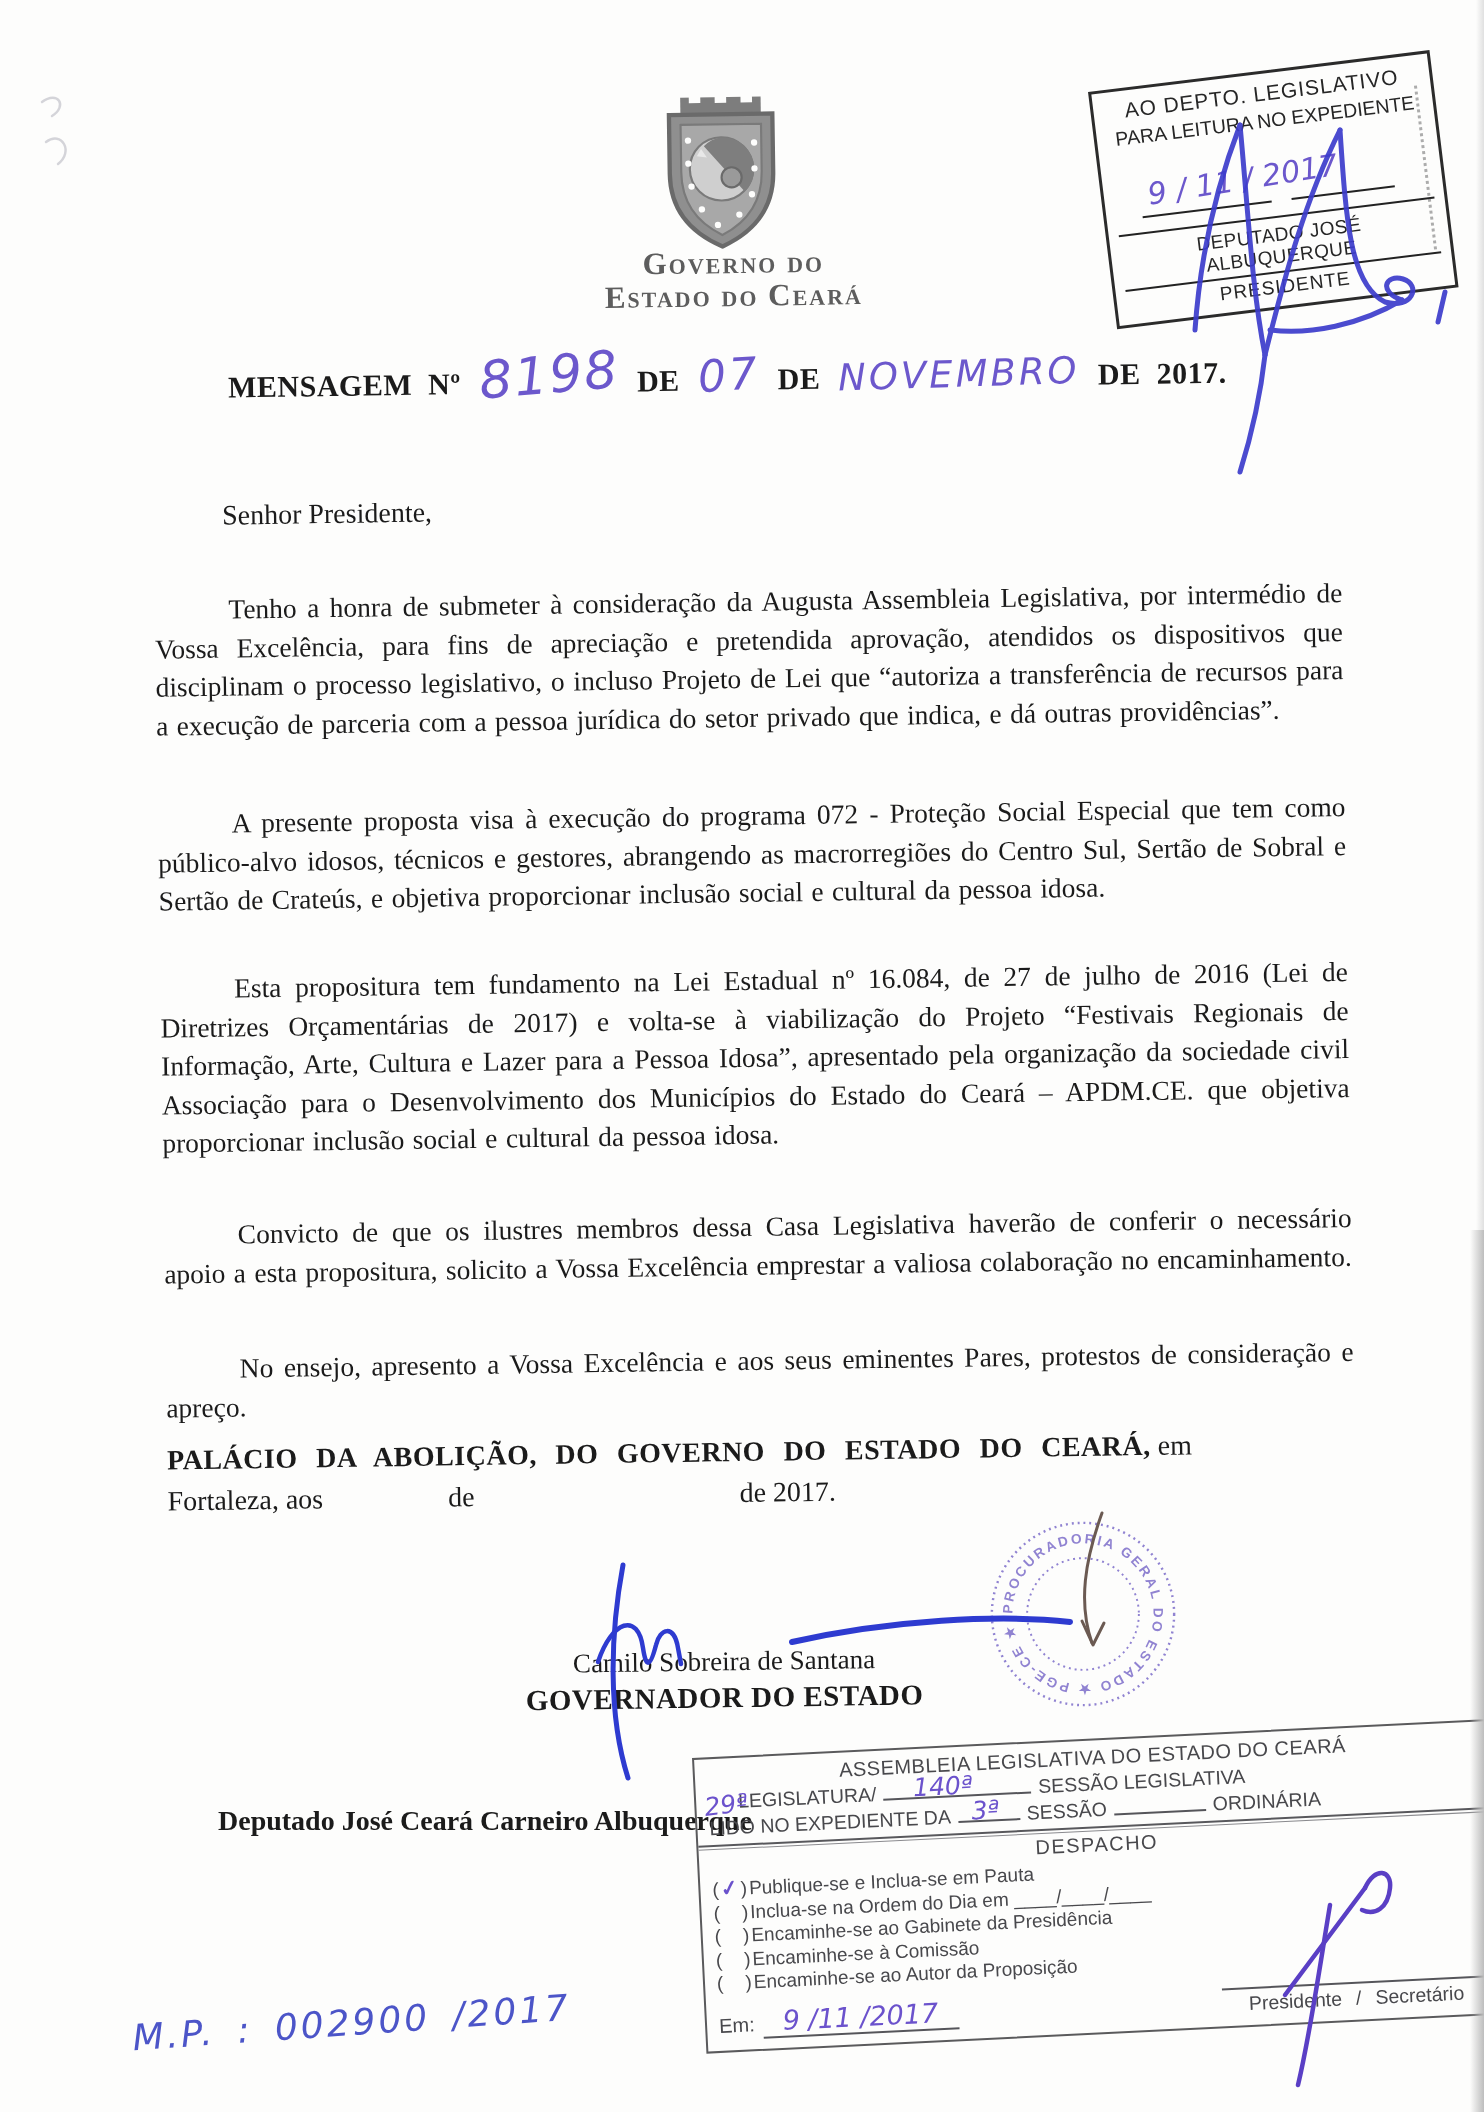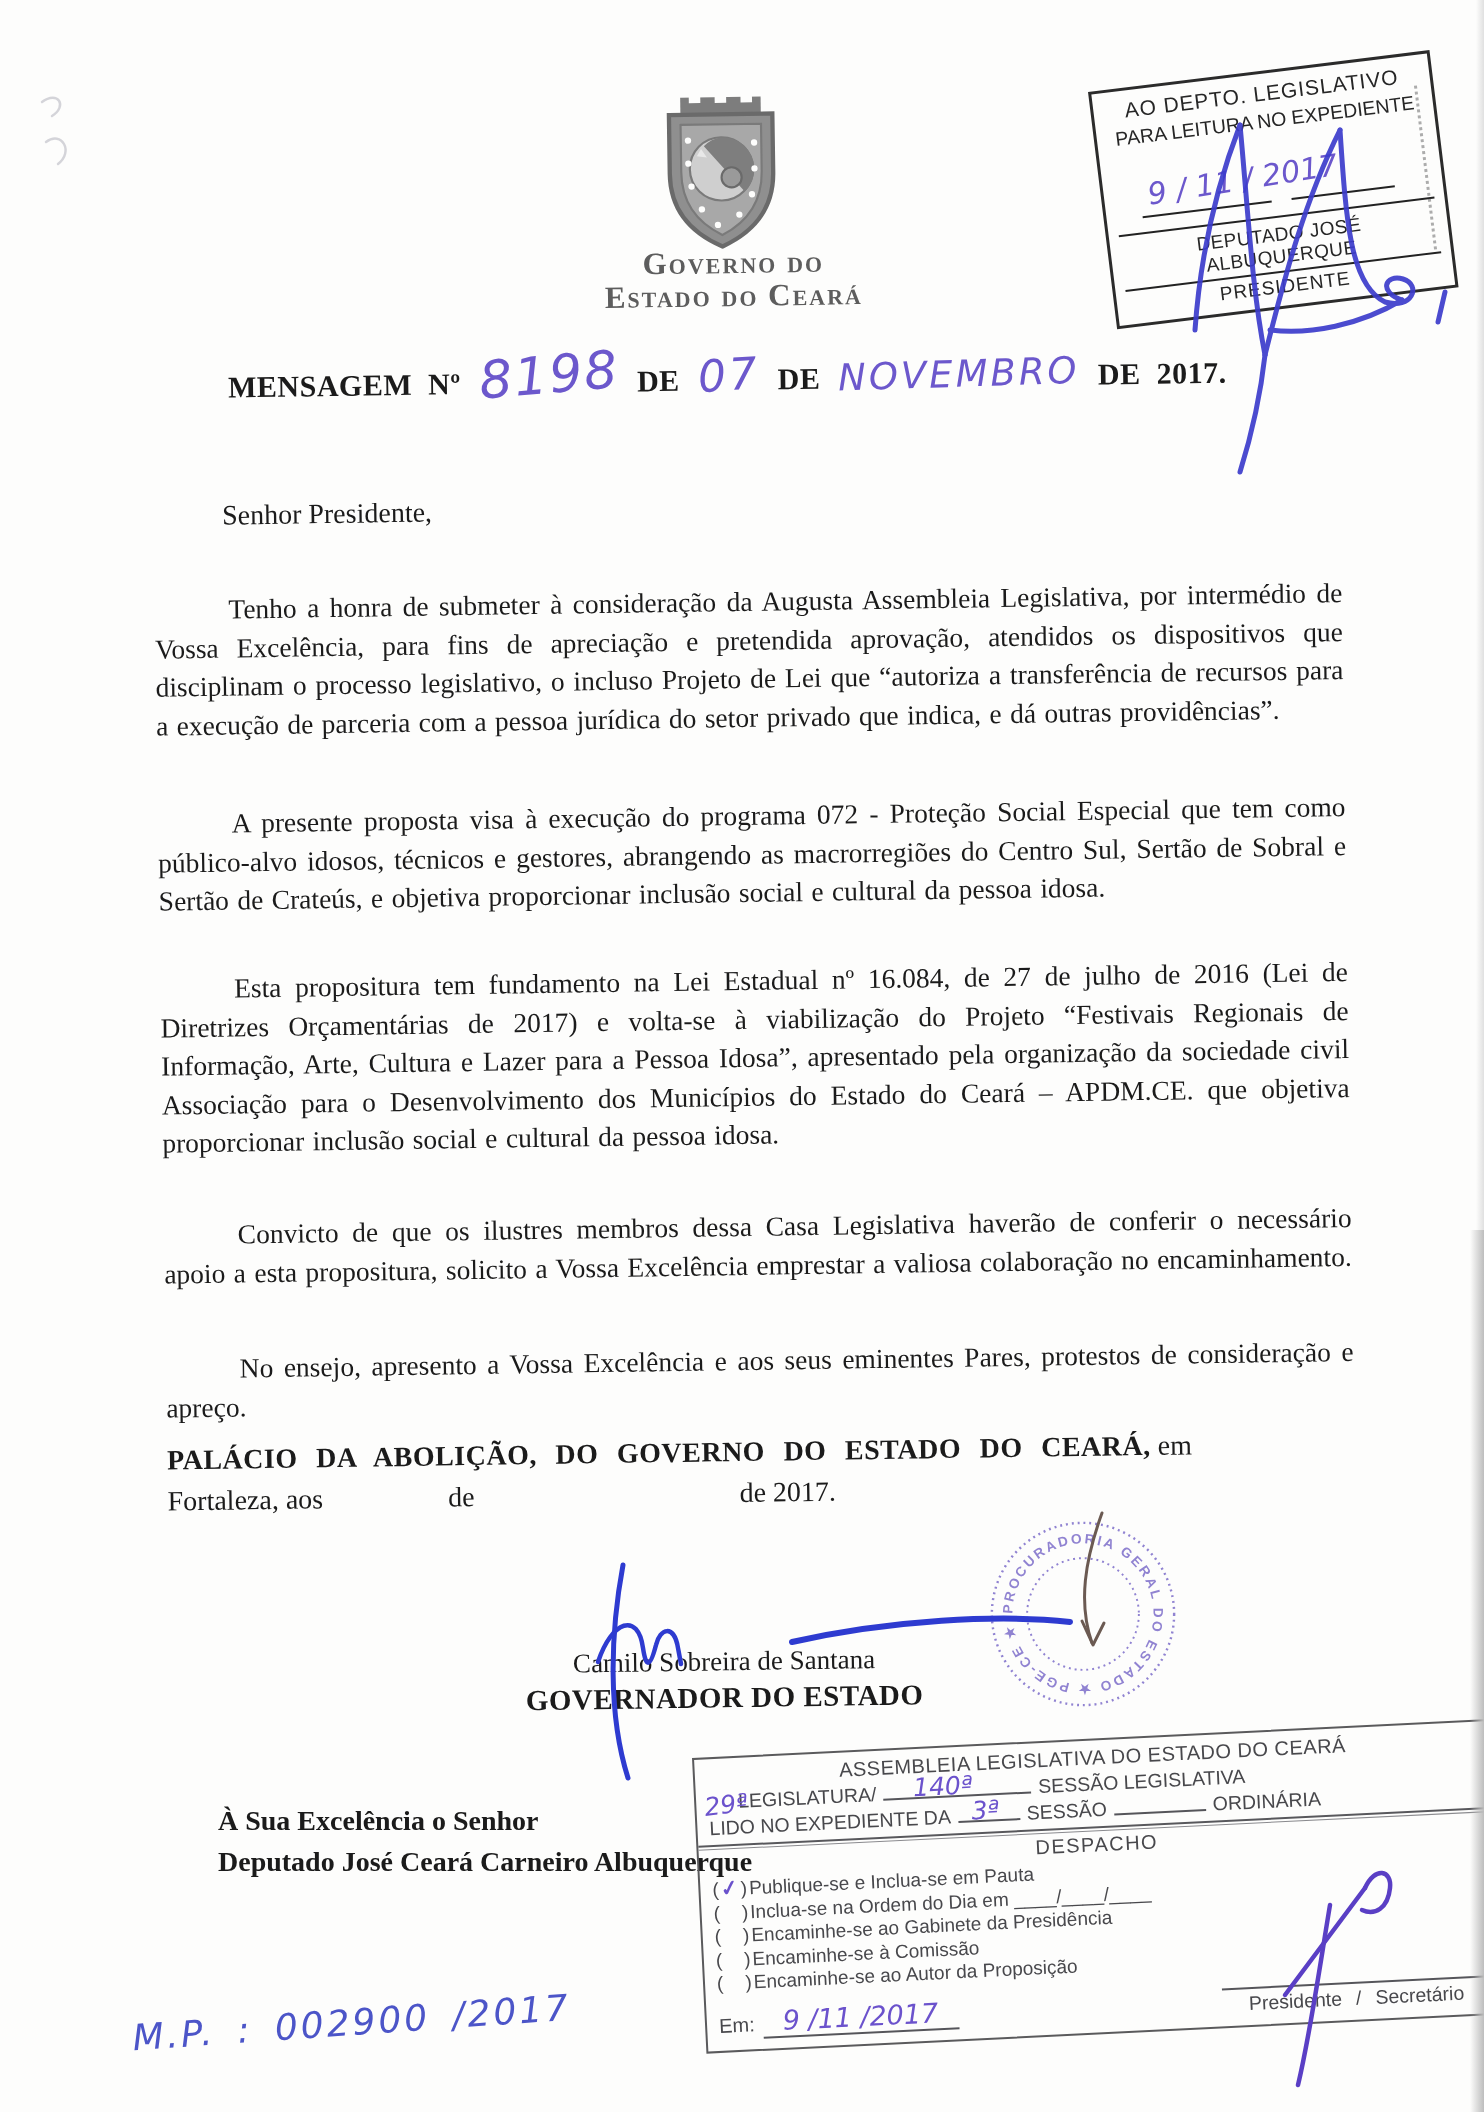--- a/index.html
+++ b/index.html
@@ -183,21 +183,20 @@
     <g fill="none" stroke="#2e3bd0" stroke-linecap="round">
       <path d="M63,25 C50,95 48,175 68,238" stroke-width="5"></path>
       <path d="M38,122 C52,80 78,72 83,108 C86,128 90,128 96,105 C100,88 114,84 118,108 L121,124" stroke-width="4.5"></path>
       <path d="M232,102 C330,80 440,74 510,82" stroke-width="6"></path>
     </g>
   </svg>
 
   <div class="mp-note">M.P. : 002900 /2017</div>
 
   <div class="addressee">
-    <div>À Sua Excelência o Senhor</div>
     <div>Deputado José Ceará Carneiro Albuquerque</div>
   </div>
 
   <div class="bottom-stamp">
     <div class="bs-title">ASSEMBLEIA LEGISLATIVA DO ESTADO DO CEARÁ</div>
     <div class="bs-row">
       <span class="bs-hw hw-leg">29ª</span>
       <span class="leg-label">LEGISLATURA/</span>
       <span class="bs-blank b-leg">
           <span class="bs-hw hw-over" style="top:-24px;">140ª</span>

